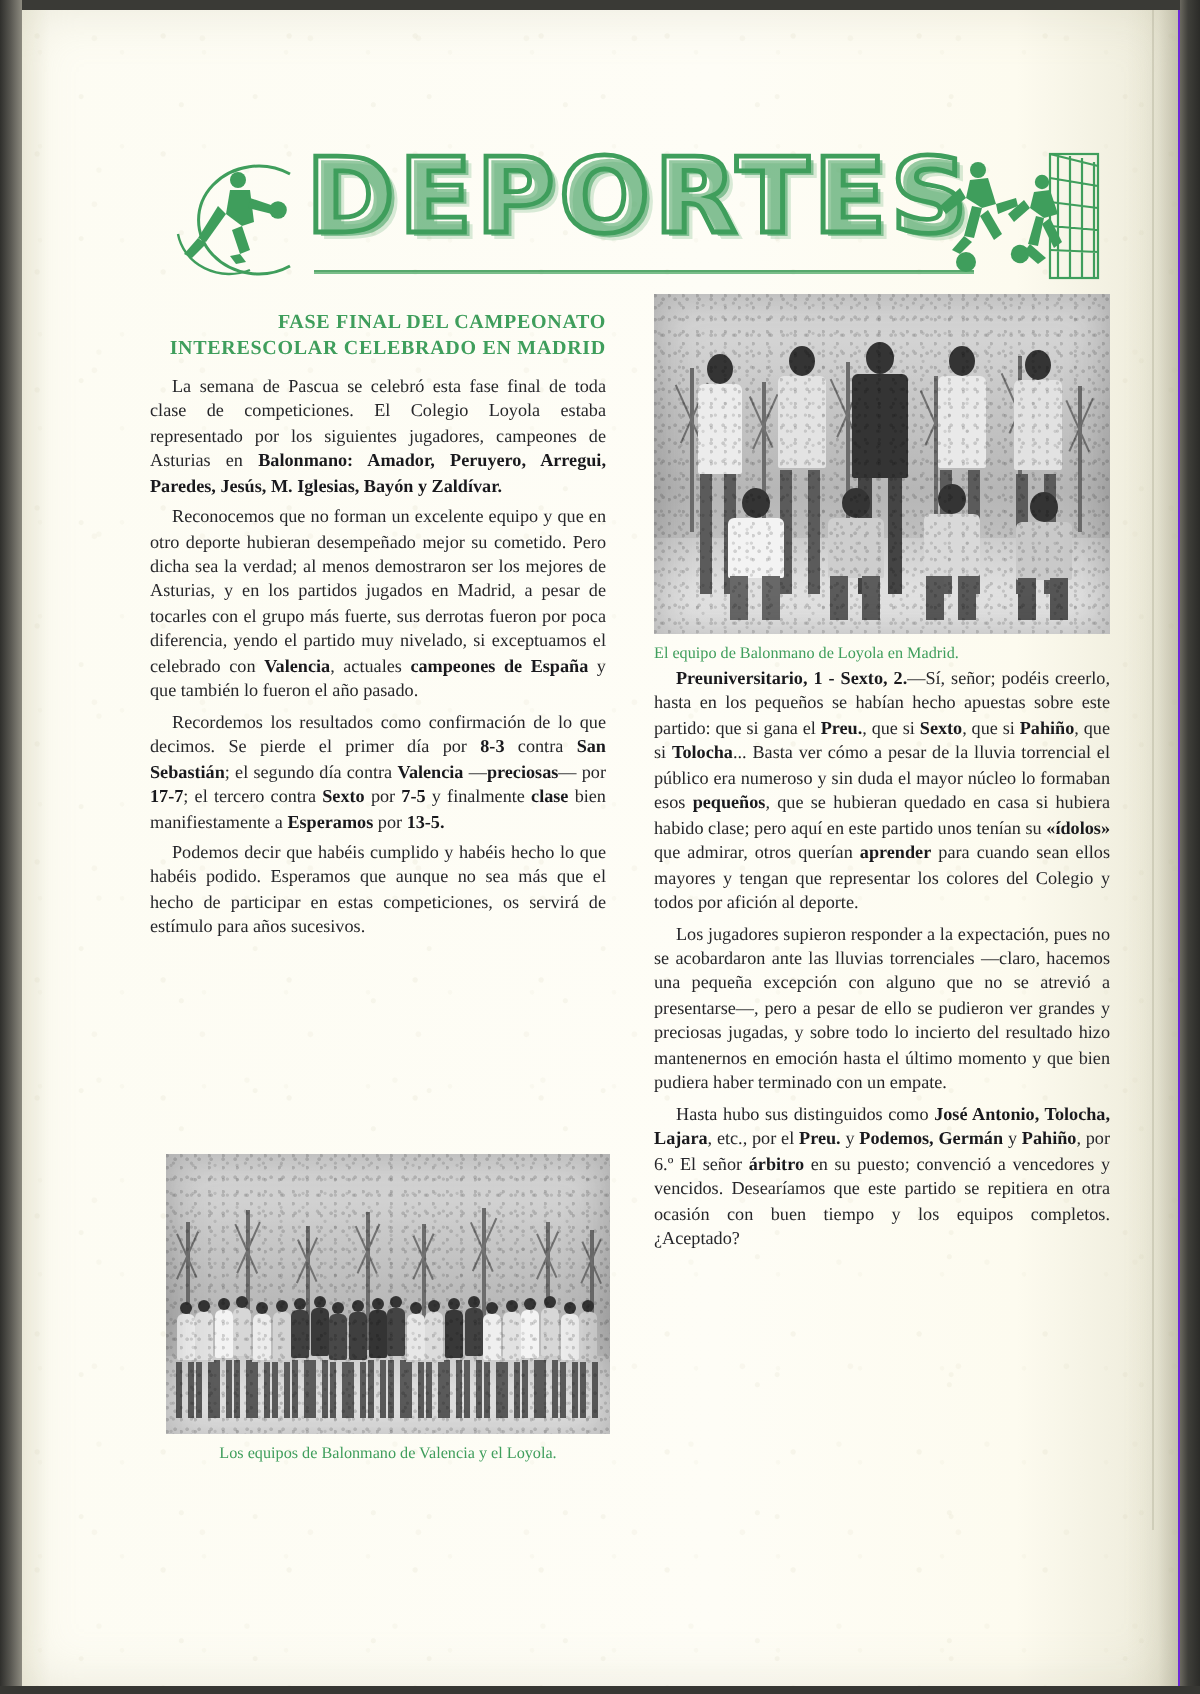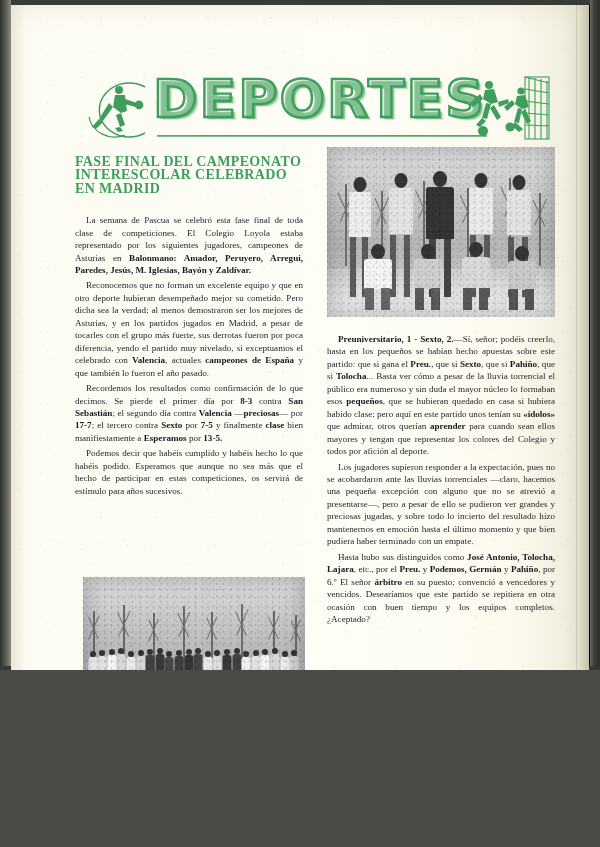--- a/index.html
+++ b/index.html
@@ -11,22 +11,22 @@
     width: 600px;
     height: 847px;
     overflow: hidden;
     font-family: "Liberation Serif", serif;
   }
 
   
   .scan {
     position: relative;
     width: 600px;
-    height: 670px;
-    background: #000000;
+    height: 847px;
+    background: #6d28d9;
     overflow: hidden;
     text-decoration: underline;
   }
   .scan-edge-left {
     position: absolute;
     left: 0; top: 0;
     width: 11px; height: 847px;
     background: linear-gradient(to right, #2f2f2c 0%, #56554f 45%, #8d8b80 100%);
   }
   .scan-edge-right {
@@ -149,25 +149,25 @@
     text-align: justify;
     text-justify: inter-word;
     hyphens: manual;
   }
   .col-left  { left: 64px;  top: 150px; width: 228px; }
   .col-right { left: 316px; top: 328px; width: 228px; }
 
   .section-head {
     color: #3f9e5c;
     font-weight: 700;
-    font-size: 14px;
+    font-size: 10px;
     line-height: 13.4px;
     letter-spacing: 0.35px;
-    text-align: left;
-    margin-bottom: 19px;
+    text-align: right;
+    margin-bottom: 5px;
   }
   .subhead {
     font-weight: 700;
     font-size: 11px;
     line-height: 15px;
     letter-spacing: 0.2px;
     color: #17171a;
     text-align: left;
     margin: 4px 0 7px 0;
   }
@@ -405,20 +405,21 @@
         <div class="head" style="top:0; width:14px; height:15px;"></div>
         <div class="torso" style="top:15px; width:28px; height:29px; background:#c6c4bc;"></div>
         <div class="legL" style="left:4px;  width:9px; height:21px; background:#5a5953;"></div>
         <div class="legR" style="left:20px; width:9px; height:21px; background:#5a5953;"></div>
       </div>
 
       <div class="ph-grain"></div>
       <div class="ph-vig"></div>
     </div>
 
+    <div class="caption caption-top">El equipo de Balonmano de Loyola en Madrid.</div>
 
     <div class="col col-right">
       <p class="para"><b>Preuniversitario, 1 - Sexto, 2.</b>—Sí, señor; podéis creerlo, hasta en los pequeños se habían hecho apuestas sobre este partido: que si gana el <b>Preu.</b>, que si <b>Sexto</b>, que si <b>Pahiño</b>, que si <b>Tolocha</b>... Basta ver cómo a pesar de la lluvia torrencial el público era numeroso y sin duda el mayor núcleo lo formaban esos <b>pequeños</b>, que se hubieran quedado en casa si hubiera habido clase; pero aquí en este partido unos tenían su <b>«ídolos»</b> que admirar, otros querían <b>aprender</b> para cuando sean ellos mayores y tengan que representar los colores del Colegio y todos por afición al deporte.</p>
       <p class="para">Los jugadores supieron responder a la expectación, pues no se acobardaron ante las lluvias torrenciales —claro, hacemos una pequeña excepción con alguno que no se atrevió a presentarse—, pero a pesar de ello se pudieron ver grandes y preciosas jugadas, y sobre todo lo incierto del resultado hizo mantenernos en emoción hasta el último momento y que bien pudiera haber terminado con un empate.</p>
       <p class="para">Hasta hubo sus distinguidos como <b>José Antonio, Tolocha, Lajara</b>, etc., por el <b>Preu.</b> y <b>Podemos, Germán</b> y <b>Pahiño</b>, por 6.º El señor <b>árbitro</b> en su puesto; convenció a vencedores y vencidos. Desearíamos que este partido se repitiera en otra ocasión con buen tiempo y los equipos completos. ¿Aceptado?</p>
     </div>
 
     <div class="photo photo-bottom">
       <div class="ph-sky"></div>
       <div class="ph-ground"></div>
@@ -564,17 +565,18 @@
             <div class="torso" style="top:6px;width:9px;height:24px;background:#cfcdc4;"></div>
             <div class="legL" style="left:1px;width:3px;height:28px;"></div>
             <div class="legR" style="left:7px;width:3px;height:28px;"></div>
           </div>
         </div>
 
       <div class="ph-grain"></div>
       <div class="ph-vig"></div>
     </div>
 
+    <div class="caption caption-bottom">Los equipos de Balonmano de Valencia y el Loyola.</div>
 
     <div class="page-curl"></div>
     <div class="page-curl-line"></div>
   </div>
 </div>
 
 </body></html>

